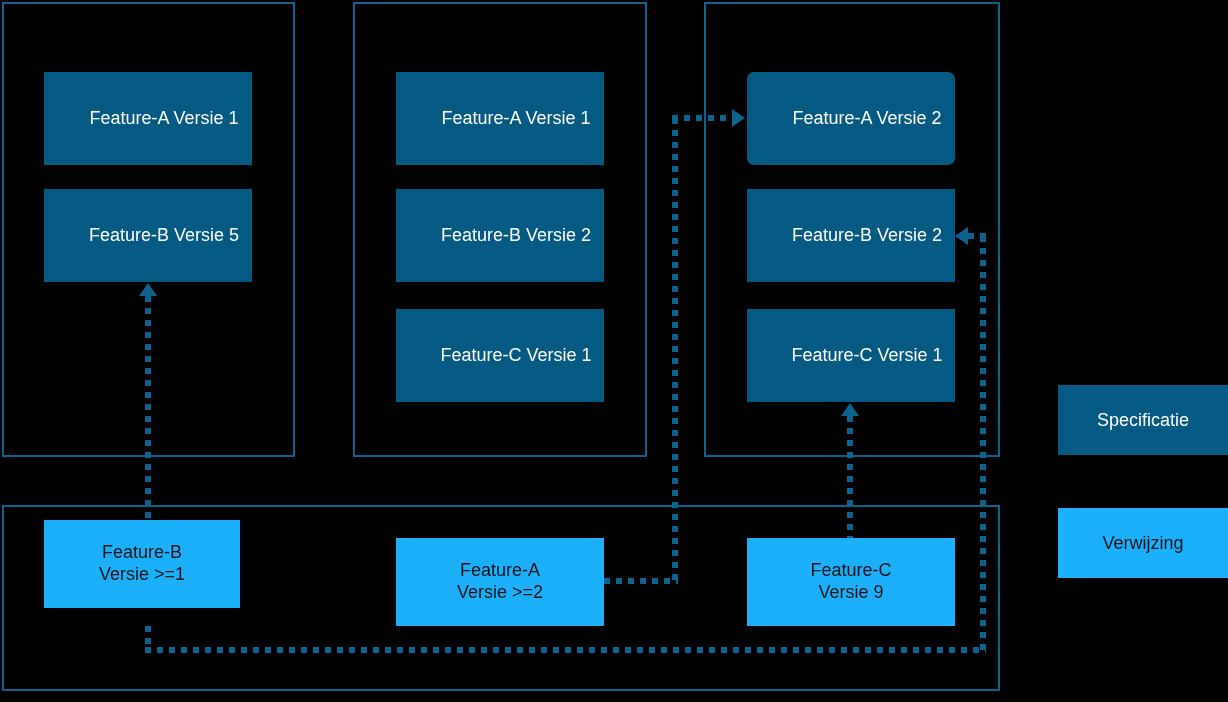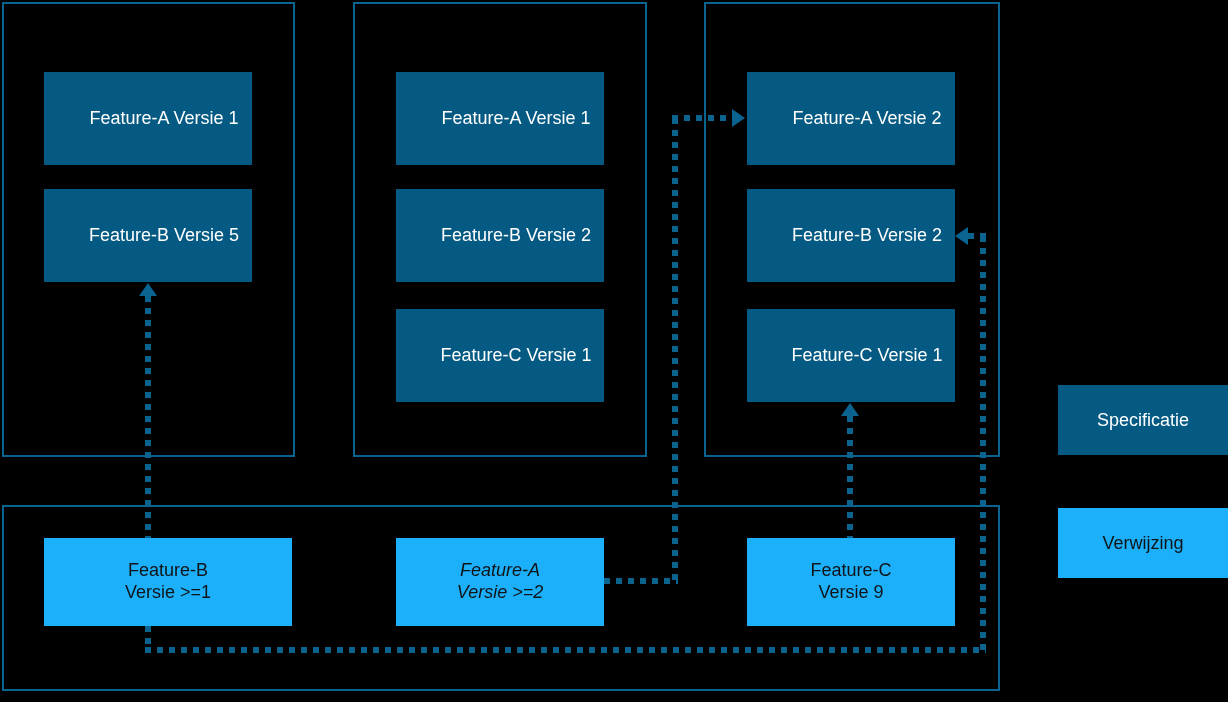--- a/index.html
+++ b/index.html
@@ -116,27 +116,27 @@
   <div class="seg-h" style="left:968px;top:233px;width:18px;"></div>
   <div class="arrow left" style="left:955px;top:227px;"></div>
 
   <div class="node spec" style="left:44px;top:72px;width:208px;height:93px;">Feature-A Versie 1</div>
   <div class="node spec" style="left:44px;top:189px;width:208px;height:93px;">Feature-B Versie 5</div>
 
   <div class="node spec" style="left:396px;top:72px;width:208px;height:93px;">Feature-A Versie 1</div>
   <div class="node spec" style="left:396px;top:189px;width:208px;height:93px;">Feature-B Versie 2</div>
   <div class="node spec" style="left:396px;top:309px;width:208px;height:93px;">Feature-C Versie 1</div>
 
-  <div class="node spec" style="left:747px;top:72px;width:208px;height:93px;">Feature-A Versie 2</div>
+  <div class="node spec" style="left:747px;top:72px;width:208px;height:93px;border-radius:7px;">Feature-A Versie 2</div>
   <div class="node spec" style="left:747px;top:189px;width:208px;height:93px;">Feature-B Versie 2</div>
   <div class="node spec" style="left:747px;top:309px;width:208px;height:93px;">Feature-C Versie 1</div>
 
-  <div class="node ref" style="left:44px;top:538px;width:248px;height:88px;">Feature-B
+  <div class="node ref" style="left:44px;top:520px;width:196px;height:88px;">Feature-B
 Versie &gt;=1</div>
-  <div class="node ref" style="left:396px;top:538px;width:208px;height:88px;font-style:italic;">Feature-A
+  <div class="node ref" style="left:396px;top:538px;width:208px;height:88px;">Feature-A
 Versie &gt;=2</div>
   <div class="node ref" style="left:747px;top:538px;width:208px;height:88px;">Feature-C
 Versie 9</div>
 
   <div class="legend-item spec" style="left:1058px;top:385px;width:170px;height:70px;">Specificatie</div>
   <div class="legend-item ref" style="left:1058px;top:508px;width:170px;height:70px;">Verwijzing</div>
 
 </div>
 
 </body></html>

